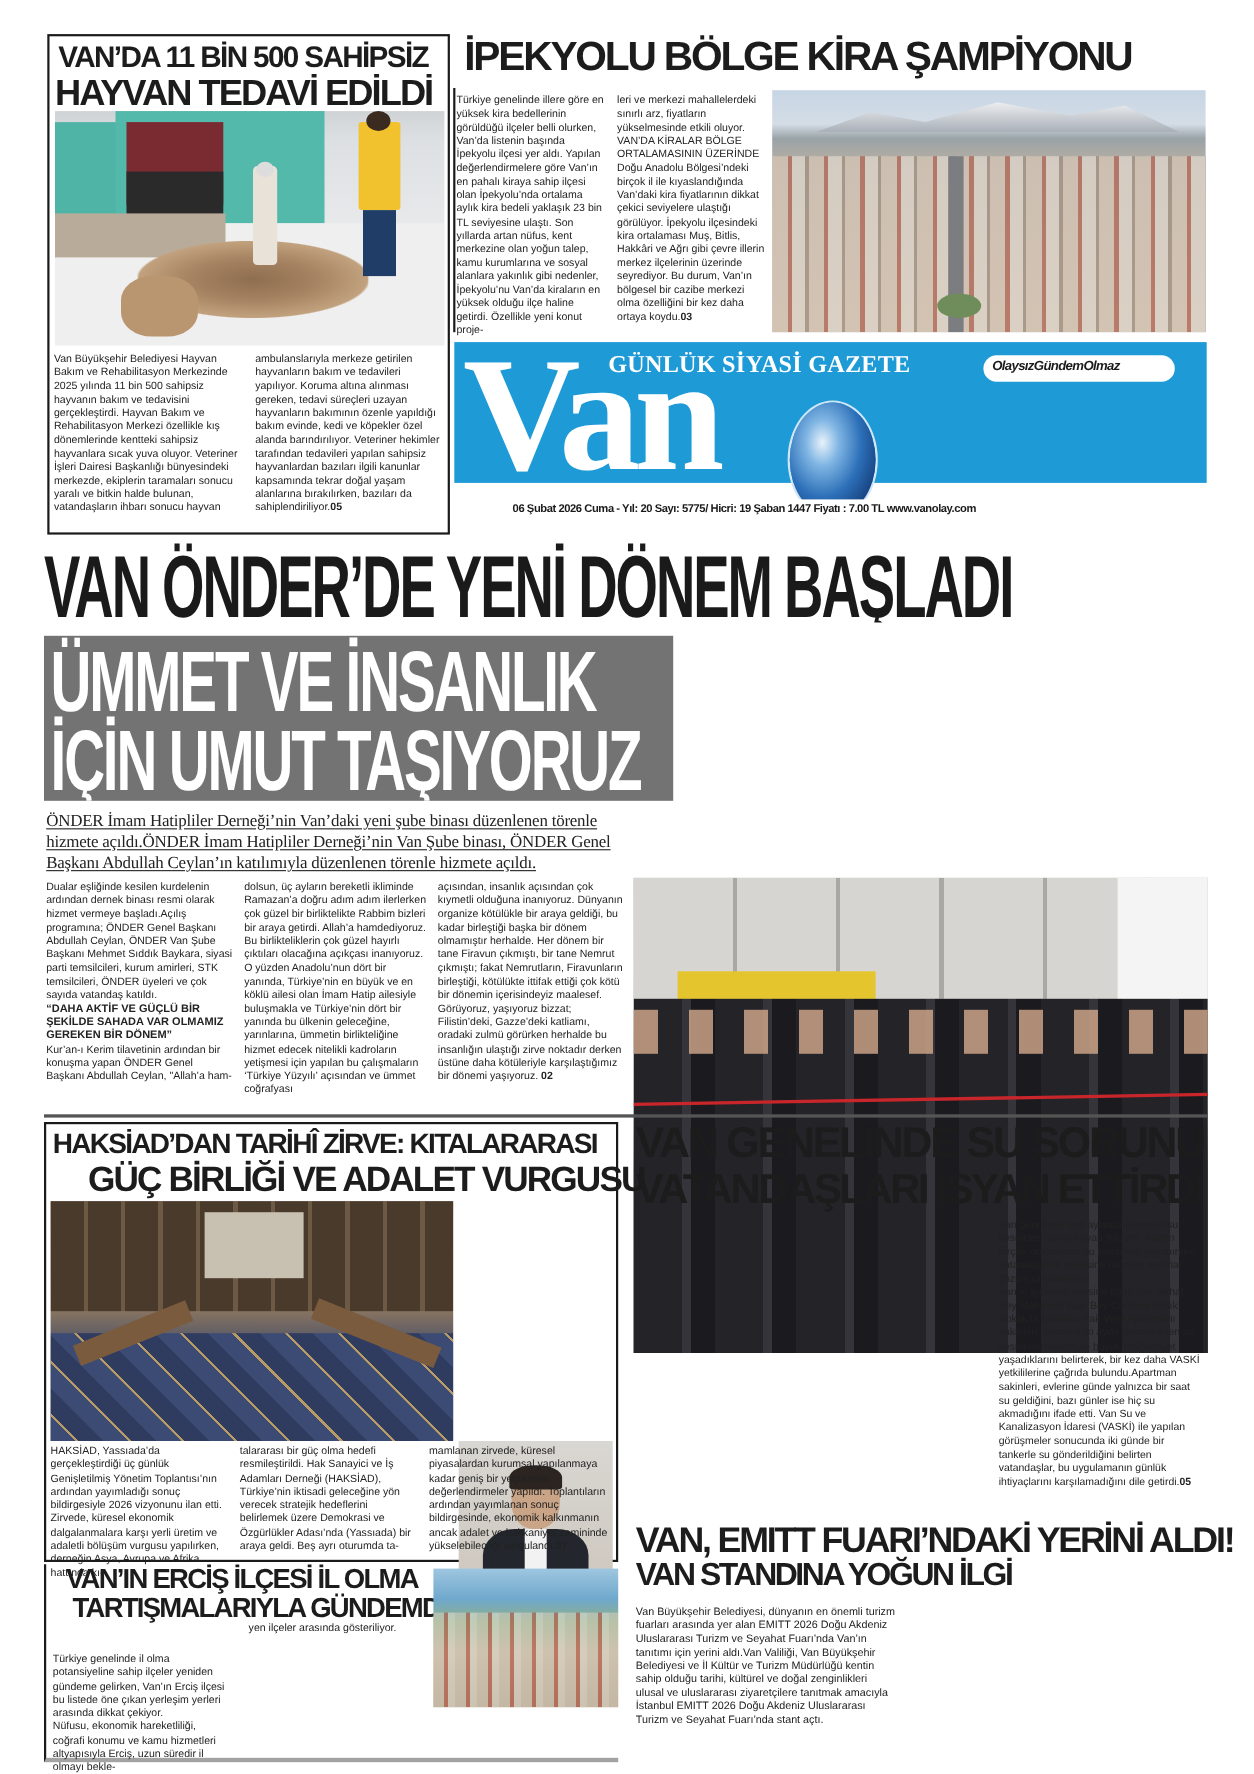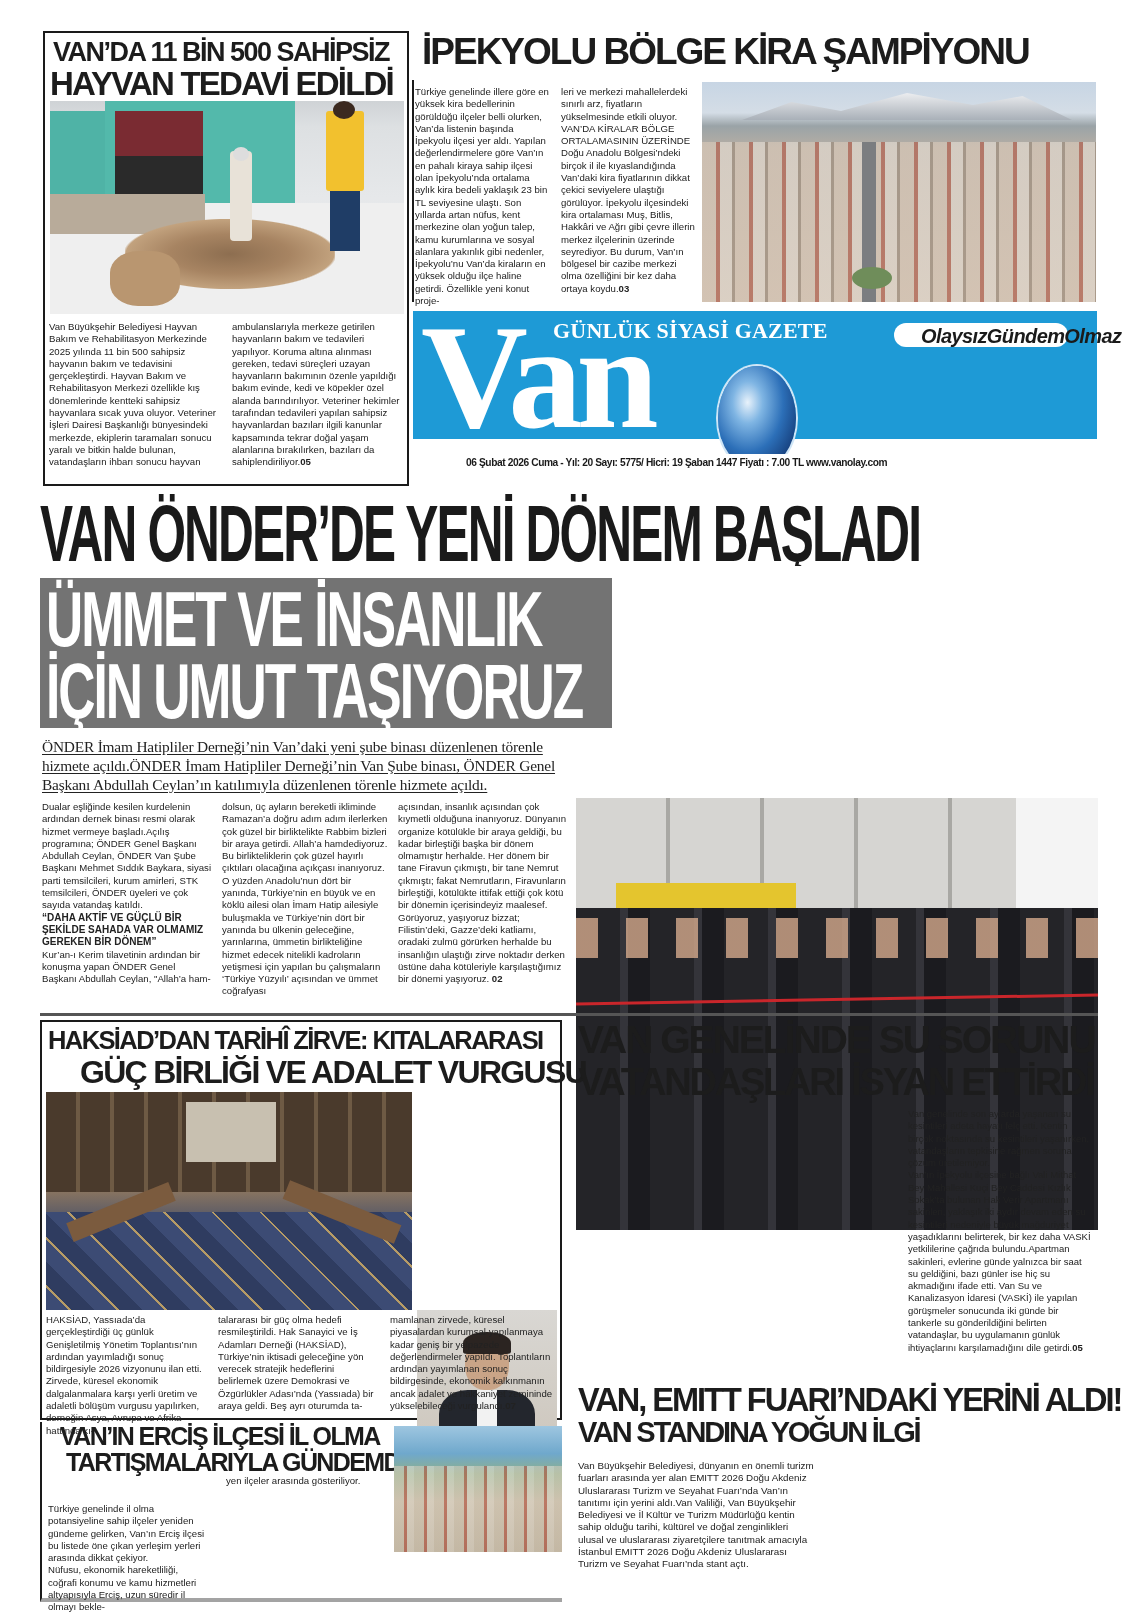--- a/index.html
+++ b/index.html
@@ -53,21 +53,21 @@
 <div class="abs photo" style="left:702px;top:82px;width:394px;height:220px;background:linear-gradient(180deg,#c7d5e4 0%,#d4dde6 14%,#9aa3a7 20%,#b7aea4 30%,#c9b9a9 100%);">
   <div class="abs" style="left:40px;top:8px;width:330px;height:30px;background:linear-gradient(180deg,#f3f4f6 0%,#a9b0b8 100%);clip-path:polygon(0 100%,15% 40%,30% 70%,50% 10%,70% 50%,85% 20%,100% 100%);"></div>
   <div class="abs" style="left:0;top:60px;width:394px;height:160px;background:repeating-linear-gradient(90deg,#d8c8b8 0 14px,#b05a48 14px 18px,#e4dcd2 18px 30px,#9a8a7a 30px 33px);opacity:0.65;"></div>
   <div class="abs" style="left:160px;top:60px;width:14px;height:160px;background:#7b7d80;"></div>
   <div class="abs" style="left:150px;top:185px;width:40px;height:22px;border-radius:50%;background:#6f8d5a;"></div>
 </div>
 
 <div class="abs" style="left:413px;top:311px;width:684px;height:128px;background:#1e9ad6;">
   <div class="abs" style="left:140px;top:7px;font-family:'Liberation Serif',serif;color:#fff;font-size:22px;font-weight:700;letter-spacing:0.2px;">GÜNLÜK SİYASİ GAZETE</div>
   <div class="abs" style="left:481px;top:12px;width:174px;height:24px;background:#fff;border-radius:12px;"></div>
-  <div class="abs" style="left:508px;top:14px;font-family:'Liberation Sans',sans-serif;font-style:italic;font-weight:700;font-size:20px;color:#1a1a1a;letter-spacing:-0.6px;">OlaysızGündemOlmaz</div>
+  <div class="abs" style="left:489px;top:14px;font-family:'Liberation Sans',sans-serif;font-style:italic;font-weight:700;font-size:12px;color:#1a1a1a;letter-spacing:-0.6px;">OlaysızGündemOlmaz</div>
   <div class="abs" style="left:8px;top:-8px;font-family:'Liberation Serif',serif;font-weight:700;color:#fff;font-size:148px;letter-spacing:-6px;line-height:1;">Van</div>
   <div class="abs" style="left:305px;top:55px;width:78px;height:104px;border-radius:50%;background:radial-gradient(ellipse at 38% 35%,#e8f2fb 0%,#7fb5e3 22%,#2c6fb8 52%,#163f7c 80%,#0d2a57 100%);box-shadow:0 0 0 2px #cfe6f7;"></div>
   <div class="abs" style="left:4px;top:143px;width:460px;height:18px;background:#fff;"></div>
   <div class="abs" style="left:53px;top:146px;font-size:10.2px;font-weight:700;color:#1a1a1a;letter-spacing:-0.4px;">06 Şubat 2026 Cuma - Yıl: 20 Sayı: 5775/ Hicri: 19 Şaban 1447 Fiyatı : 7.00 TL www.vanolay.com</div>
 </div>
 
 <div class="abs" style="left:40px;top:494px;width:1060px;height:72px;overflow:hidden;">
   <div class="cond" style="font-size:80px;color:#1a1a1a;transform:scaleX(0.62);letter-spacing:-3px;">VAN ÖNDER’DE YENİ DÖNEM BAŞLADI</div>
 </div>
 <div class="abs" style="left:40px;top:578px;width:572px;height:150px;background:#737373;overflow:hidden;">

